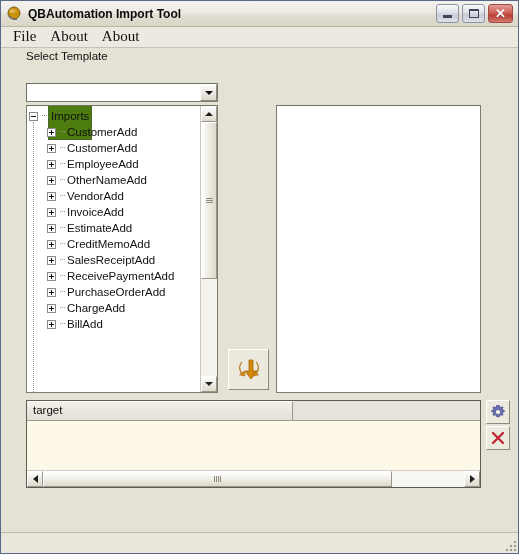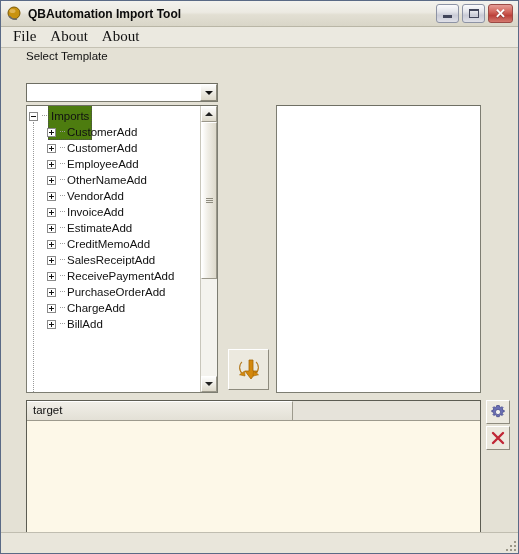--- a/index.html
+++ b/index.html
@@ -325,21 +325,21 @@
     align-items: center;
     justify-content: center;
   }
 
   
   .grid-panel {
     position: absolute;
     left: 25px;
     top: 352px;
     width: 455px;
-    height: 153px;
+    height: 88px;
     box-sizing: border-box;
     background: #fdf8e8;
     border: 1px solid #5c5c52;
     display: flex;
     flex-direction: column;
   }
   .grid-header {
     display: flex;
     height: 19px;
     flex: 0 0 auto;

